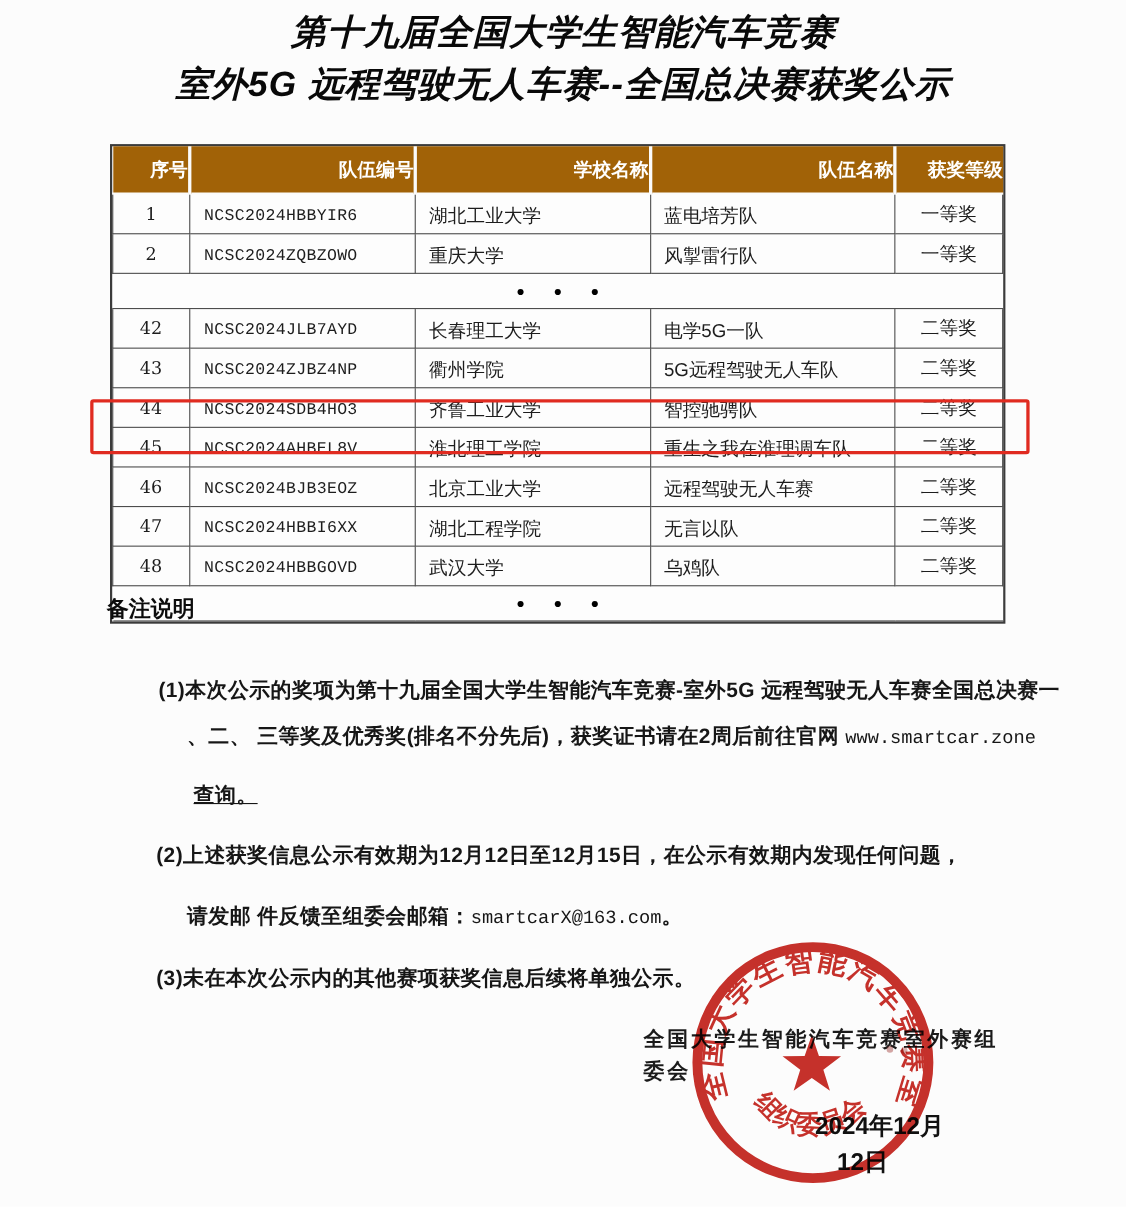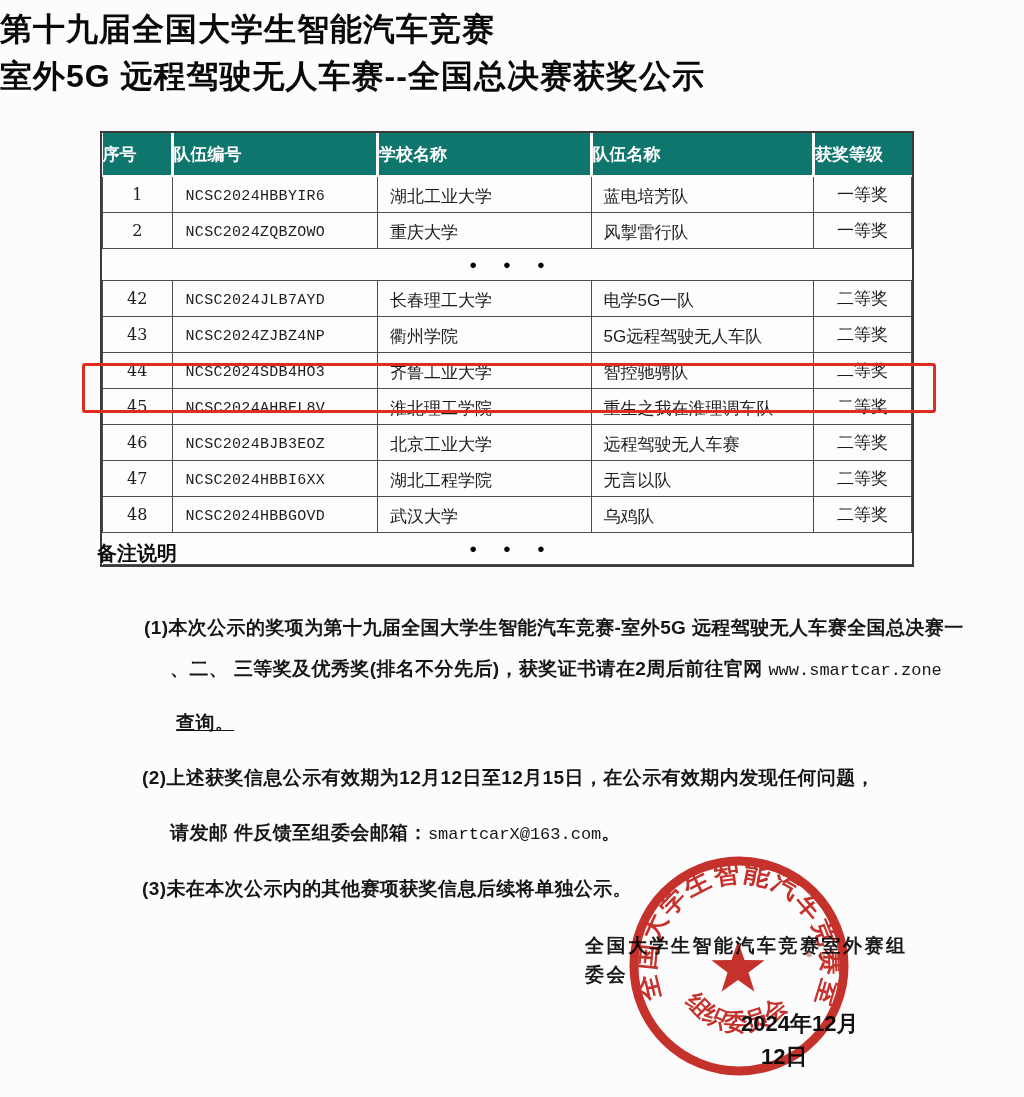--- a/index.html
+++ b/index.html
@@ -1,31 +1,31 @@
 <!DOCTYPE html>
 <html><head>
 <meta charset="utf-8">
 <style>
   html,body{margin:0;padding:0;background:#ffffff;}
   .page{
     position:relative;width:1024px;height:1097px;margin:0 auto;
     background:#fcfcfc;overflow:hidden;
     font-family:"Liberation Sans",sans-serif;color:#121212;
   }
-  .title{position:absolute;left:0;right:0;font-weight:900;
-    font-size:32px;letter-spacing:1px;color:#090909;white-space:nowrap;}
+  .title{position:absolute;left:0;right:0;text-align:center;font-weight:900;
+    font-size:32px;letter-spacing:1px;color:#090909;white-space:nowrap;font-style:italic;}
   .title.l1{top:8px;}
   .title.l2{top:55px;}
 
   
   .table-wrap{position:absolute;left:100px;top:131px;width:810px;border:2px solid #3b3b3b;background:#fdfdfd;}
   table{width:100%;border-collapse:collapse;table-layout:fixed;}
   col.c1{width:8.6%;} col.c2{width:25.4%;} col.c3{width:26.4%;} col.c4{width:27.5%;} col.c5{width:12.1%;}
-  th{background:#0f766e;color:#ffffff;font-size:17px;font-weight:700;height:42px;
-     text-align:left;vertical-align:middle;padding:0;border-left:3px solid #fbfbfb;border-bottom:2.5px solid #fbfbfb;}
+  th{background:#a16207;color:#ffffff;font-size:17px;font-weight:700;height:42px;
+     text-align:right;vertical-align:middle;padding:0;border-left:3px solid #fbfbfb;border-bottom:2.5px solid #fbfbfb;}
   th:first-child{border-left:none;}
   td{border:1px solid #4d4d4d;height:31px;font-size:17px;color:#1d1d1d;
      vertical-align:middle;padding:4px 4px 0 12px;overflow:hidden;white-space:nowrap;}
   td.c-no{text-align:center;padding:0;font-family:"DejaVu Serif",serif;font-size:16px;}
   td.c-code{font-family:"Liberation Mono",monospace;font-size:15px;letter-spacing:.3px;padding-left:13px;}
   td.c-award{text-align:center;padding:0;}
   tr.ellipsis-row td{border-left:none;border-right:none;text-align:center;height:31px;
      font-size:13px;font-weight:700;letter-spacing:26px;padding:0 0 0 26px;color:#000;}
 
   .red-box{position:absolute;left:82px;top:363px;width:848px;height:44px;

